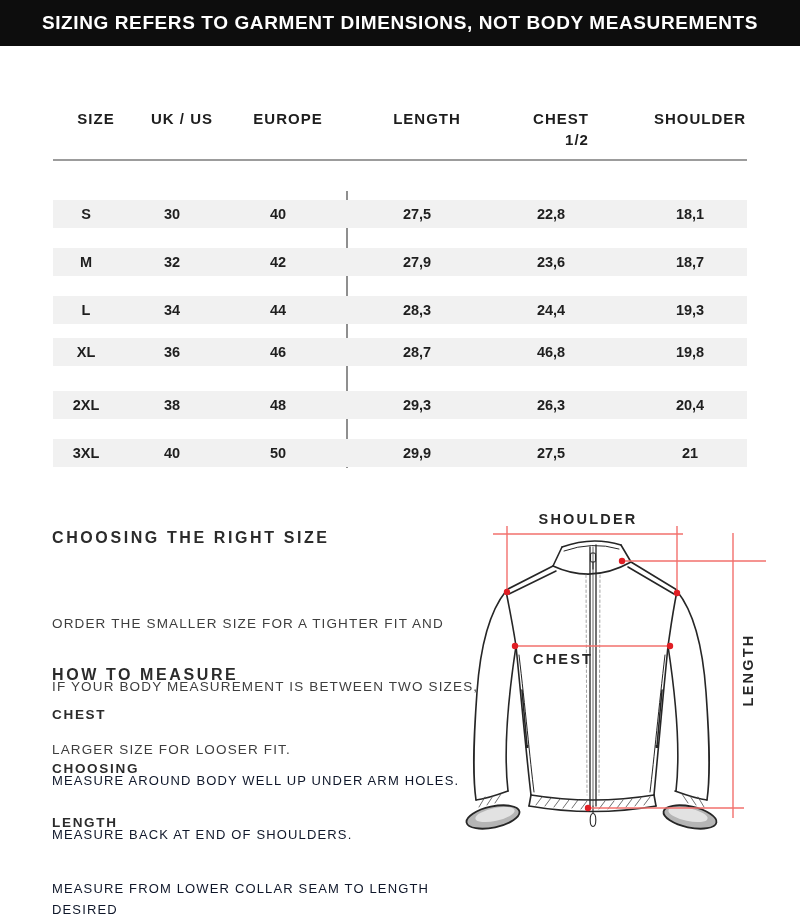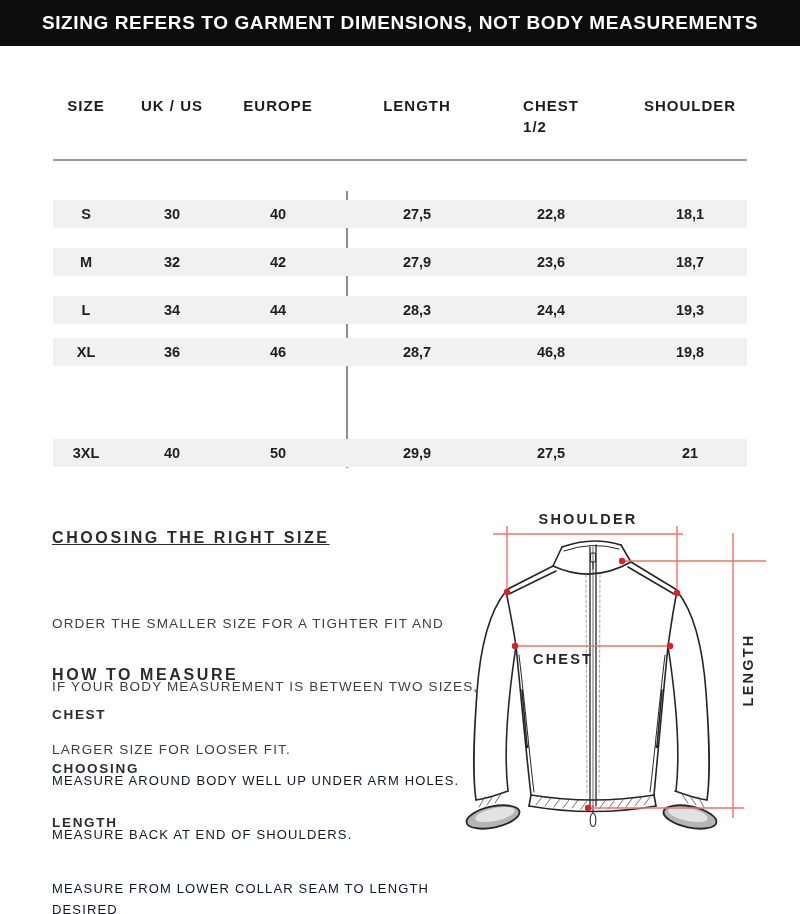--- a/index.html
+++ b/index.html
@@ -6,35 +6,35 @@
   .page{position:relative;width:800px;height:914px;background:#fff;overflow:hidden;
         font-family:"Liberation Sans", sans-serif;padding-left:24px;}
 
   
   .banner{position:absolute;left:0;top:0;width:800px;height:46px;background:#0d0d0d;
           display:flex;align-items:center;justify-content:center;}
   .banner span{color:#fff;font-size:19px;font-weight:700;letter-spacing:0.6px;white-space:nowrap;}
 
   
   .thead{position:absolute;left:53px;top:95px;width:694px;height:46px;}
-  .hcell{position:absolute;top:0;transform:translateX(-50%);text-align:left;
-         font-size:15px;font-weight:700;letter-spacing:1px;color:#1d1d1d;line-height:21px;white-space:pre;}
+  .hcell{position:absolute;top:13px;transform:translateX(-50%);text-align:right;
+         font-size:15px;font-weight:700;letter-spacing:1px;color:#1d1d1d;line-height:21px;white-space:pre;margin-left:10px;}
   .hcell .sub{display:block;}
   .c0{left:33px;} .c1{left:119px;} .c2{left:225px;} .c3{left:364px;} .c4{left:498px;} .c5{left:637px;}
   .hrule{position:absolute;left:53px;top:159px;width:694px;height:2px;background:#9c9c9c;}
   .vrule{position:absolute;left:346px;top:191px;width:2px;height:277px;background:#8f8f8f;}
   .trow{position:absolute;left:53px;width:694px;height:28px;background:#f1f1f1;}
   .r0{top:200px;} .r1{top:248px;} .r2{top:296px;} .r3{top:338px;} .r4{top:391px;} .r5{top:439px;}
   .tcell{position:absolute;top:0;transform:translateX(-50%);line-height:28px;
          font-size:14.5px;font-weight:600;color:#1e1e1e;white-space:pre;}
 
   
   .sec-title{position:absolute;left:52px;margin:0;font-size:16px;font-weight:700;
              letter-spacing:2.6px;color:#2b2b2b;}
-  #choosing-title{top:529px;text-decoration:underline;} #how-title{top:666px;}
+  #choosing-title{top:529px;} #how-title{top:666px;}
   .para{position:absolute;left:52px;top:571px;font-size:13.5px;letter-spacing:1.15px;
         line-height:21px;color:#3e3e3e;white-space:pre;}
   .m-name{position:absolute;left:52px;margin:0;font-size:13.5px;font-weight:700;
           letter-spacing:1.7px;color:#2b2b2b;}
   .m-desc{position:absolute;left:52px;font-size:13px;letter-spacing:1.15px;
           line-height:21px;color:#0f172a;white-space:pre;}
   #m-name-0{top:707px;} #m-desc-0{top:728px;}
   #m-name-1{top:761px;} #m-desc-1{top:782px;}
   #m-name-2{top:815px;} #m-desc-2{top:836px;}
 
@@ -87,20 +87,28 @@
     <span class="tcell c4">24,4</span>
     <span class="tcell c5">19,3</span>
   </div>
   <div class="trow r3">
     <span class="tcell c0">XL</span>
     <span class="tcell c1">36</span>
     <span class="tcell c2">46</span>
     <span class="tcell c3">28,7</span>
     <span class="tcell c4">46,8</span>
     <span class="tcell c5">19,8</span>
+  </div>
+  <div class="trow r4">
+    <span class="tcell c0">2XL</span>
+    <span class="tcell c1">38</span>
+    <span class="tcell c2">48</span>
+    <span class="tcell c3">29,3</span>
+    <span class="tcell c4">26,3</span>
+    <span class="tcell c5">20,4</span>
   </div>
   <div class="trow r5">
     <span class="tcell c0">3XL</span>
     <span class="tcell c1">40</span>
     <span class="tcell c2">50</span>
     <span class="tcell c3">29,9</span>
     <span class="tcell c4">27,5</span>
     <span class="tcell c5">21</span>
   </div>
 

